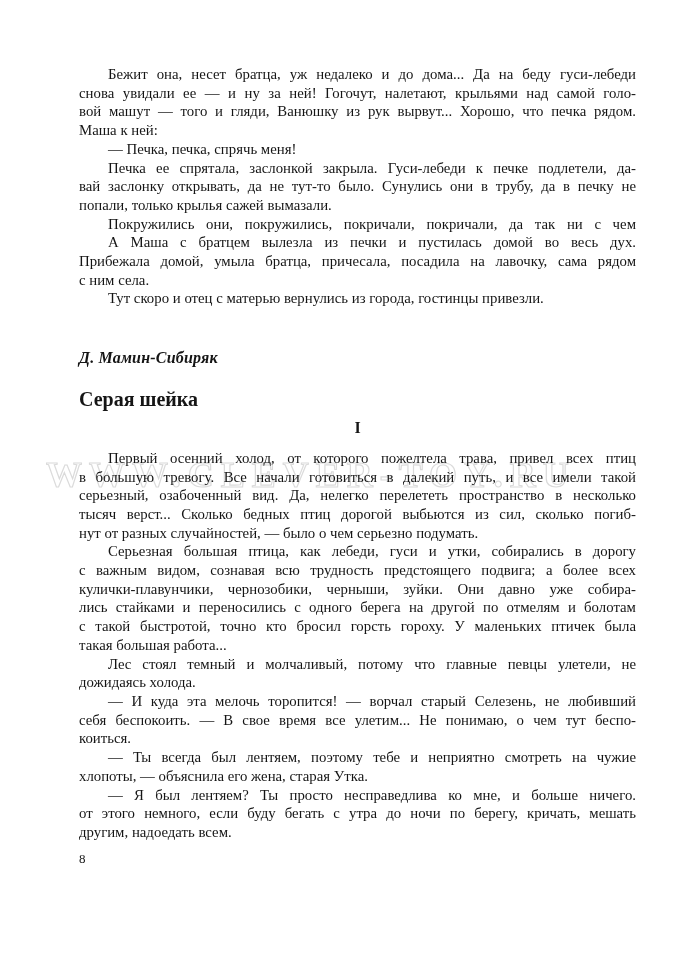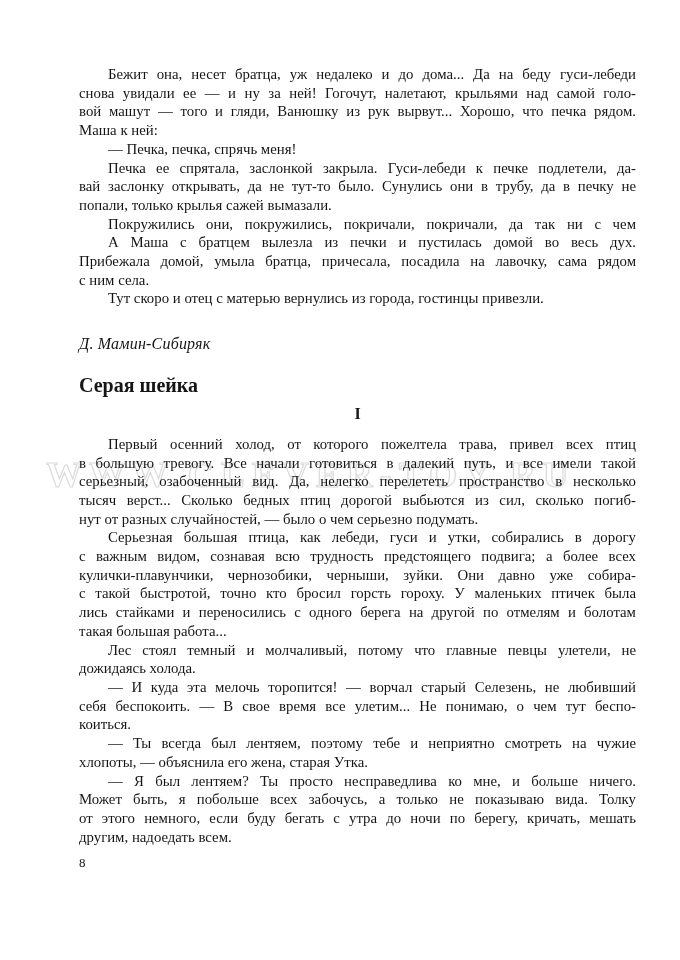--- a/index.html
+++ b/index.html
@@ -34,22 +34,22 @@
   }
   .para{margin:0;}
   .ln{
     text-align:justify;
     text-align-last:justify;
     white-space:nowrap;
   }
   .ln.last{text-align-last:left;}
   .ln.first{text-indent:29px;}
   .author{
-    margin-top:27px;
-    font-weight:normal;font-style:italic;
+    margin-top:41px;
+    font-weight:bold;font-style:italic;
     font-size:16px;line-height:18.7px;
     letter-spacing:.2px;
   }
   .title{
     margin-top:20px;
     text-align:left;font-weight:bold;
     font-size:20px;line-height:22px;
   }
   .chapter{
     margin-top:8px;
@@ -111,40 +111,39 @@
           <div class="ln first">Первый осенний холод, от которого пожелтела трава, привел всех птиц</div>
           <div class="ln">в большую тревогу. Все начали готовиться в далекий путь, и все имели такой</div>
           <div class="ln">серьезный, озабоченный вид. Да, нелегко перелететь пространство в несколько</div>
           <div class="ln">тысяч верст... Сколько бедных птиц дорогой выбьются из сил, сколько погиб-</div>
           <div class="ln last">нут от разных случайностей, — было о чем серьезно подумать.</div>
         </div>
         <div class="para">
           <div class="ln first">Серьезная большая птица, как лебеди, гуси и утки, собирались в дорогу</div>
           <div class="ln">с важным видом, сознавая всю трудность предстоящего подвига; а более всех</div>
           <div class="ln">кулички-плавунчики, чернозобики, черныши, зуйки. Они давно уже собира-</div>
+          <div class="ln">лись стайками и переносились с одного берега на другой по отмелям и болотам</div>
           <div class="ln">с такой быстротой, точно кто бросил горсть гороху. У маленьких птичек была</div>
-          <div class="ln">лись стайками и переносились с одного берега на другой по отмелям и болотам</div>
           <div class="ln last">такая большая работа...</div>
         </div>
         <div class="para">
           <div class="ln first">Лес стоял темный и молчаливый, потому что главные певцы улетели, не</div>
           <div class="ln last">дожидаясь холода.</div>
         </div>
         <div class="para">
           <div class="ln first">— И куда эта мелочь торопится! — ворчал старый Селезень, не любивший</div>
           <div class="ln">себя беспокоить. — В свое время все улетим... Не понимаю, о чем тут беспо-</div>
           <div class="ln last">коиться.</div>
         </div>
         <div class="para">
           <div class="ln first">— Ты всегда был лентяем, поэтому тебе и неприятно смотреть на чужие</div>
           <div class="ln last">хлопоты, — объяснила его жена, старая Утка.</div>
         </div>
         <div class="para">
           <div class="ln first">— Я был лентяем? Ты просто несправедлива ко мне, и больше ничего.</div>
-          <div class="ln">Может быть, я побольше всех забочусь, а только не показываю вида. Толку</div>
           <div class="ln">от этого немного, если буду бегать с утра до ночи по берегу, кричать, мешать</div>
           <div class="ln last">другим, надоедать всем.</div>
         </div>
       </div>
 
     <div class="pageno">8</div>
 
   </div>
 </div>
 

